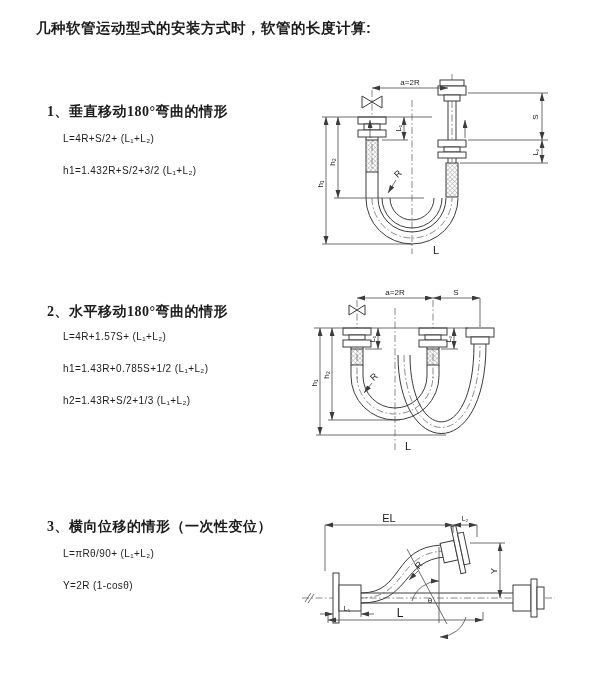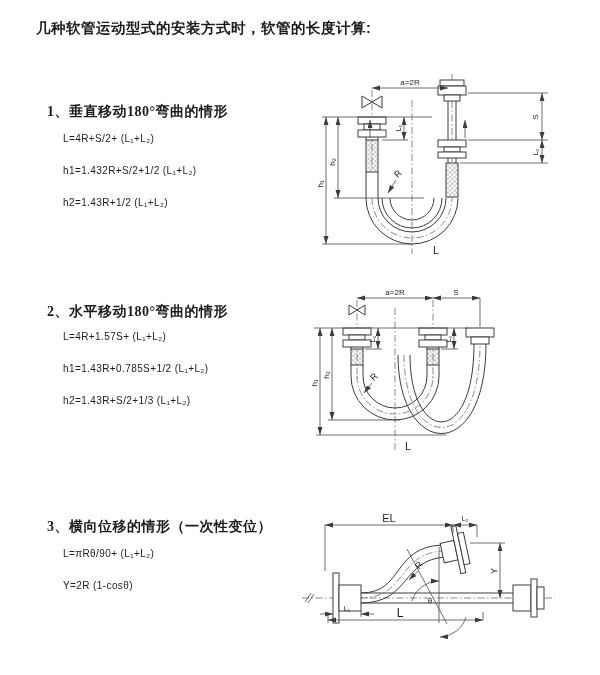--- a/index.html
+++ b/index.html
@@ -18,22 +18,21 @@
 </style>
 </head>
 <body>
 
 <div class="page">
 
   <div class="title">几种软管运动型式的安装方式时，软管的长度计算:</div>
 
   <div class="sec-heading" style="top:103px">1、垂直移动180°弯曲的情形</div>
   <div class="formula" style="top:133px">L=4R+S/2+ (L₁+L₂)</div>
-  <div class="formula" style="top:165px">h1=1.432R+S/2+1/2 (L₁+L₂)</div>
-  <div class="formula" style="top:197px">h2=1.43R+1/2 (L₁+L₂)</div>
+  <div class="formula" style="top:165px">h1=1.432R+S/2+3/2 (L₁+L₂)</div>
 
   <div class="sec-heading" style="top:303px">2、水平移动180°弯曲的情形</div>
   <div class="formula" style="top:331px">L=4R+1.57S+ (L₁+L₂)</div>
   <div class="formula" style="top:363px">h1=1.43R+0.785S+1/2 (L₁+L₂)</div>
   <div class="formula" style="top:395px">h2=1.43R+S/2+1/3 (L₁+L₂)</div>
 
   <div class="sec-heading" style="top:518px">3、横向位移的情形（一次性变位）</div>
   <div class="formula" style="top:548px">L=πRθ/90+ (L₁+L₂)</div>
   <div class="formula" style="top:580px">Y=2R (1-cosθ)</div>
 

